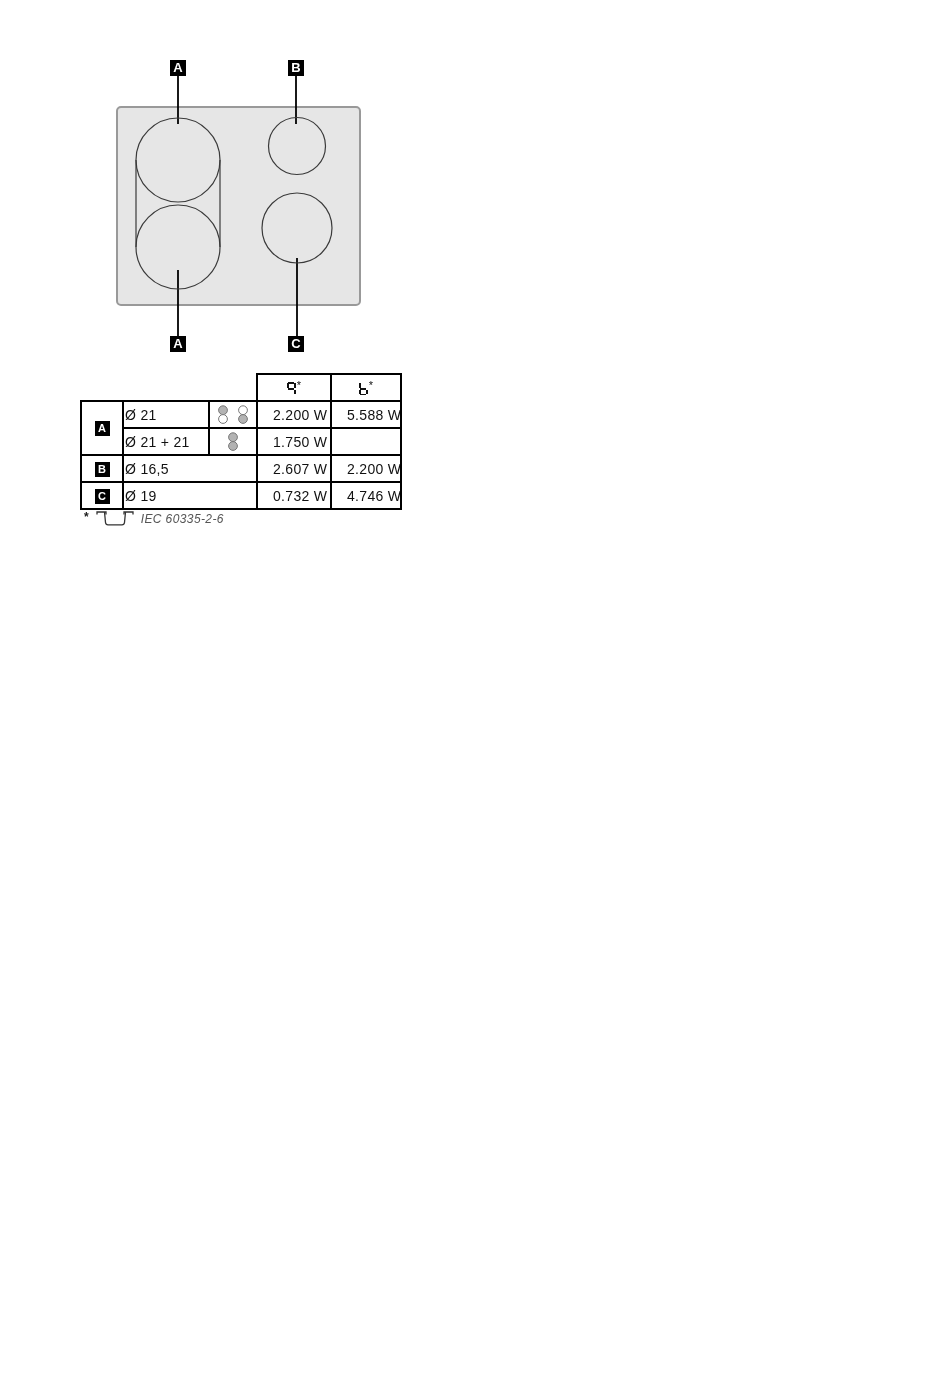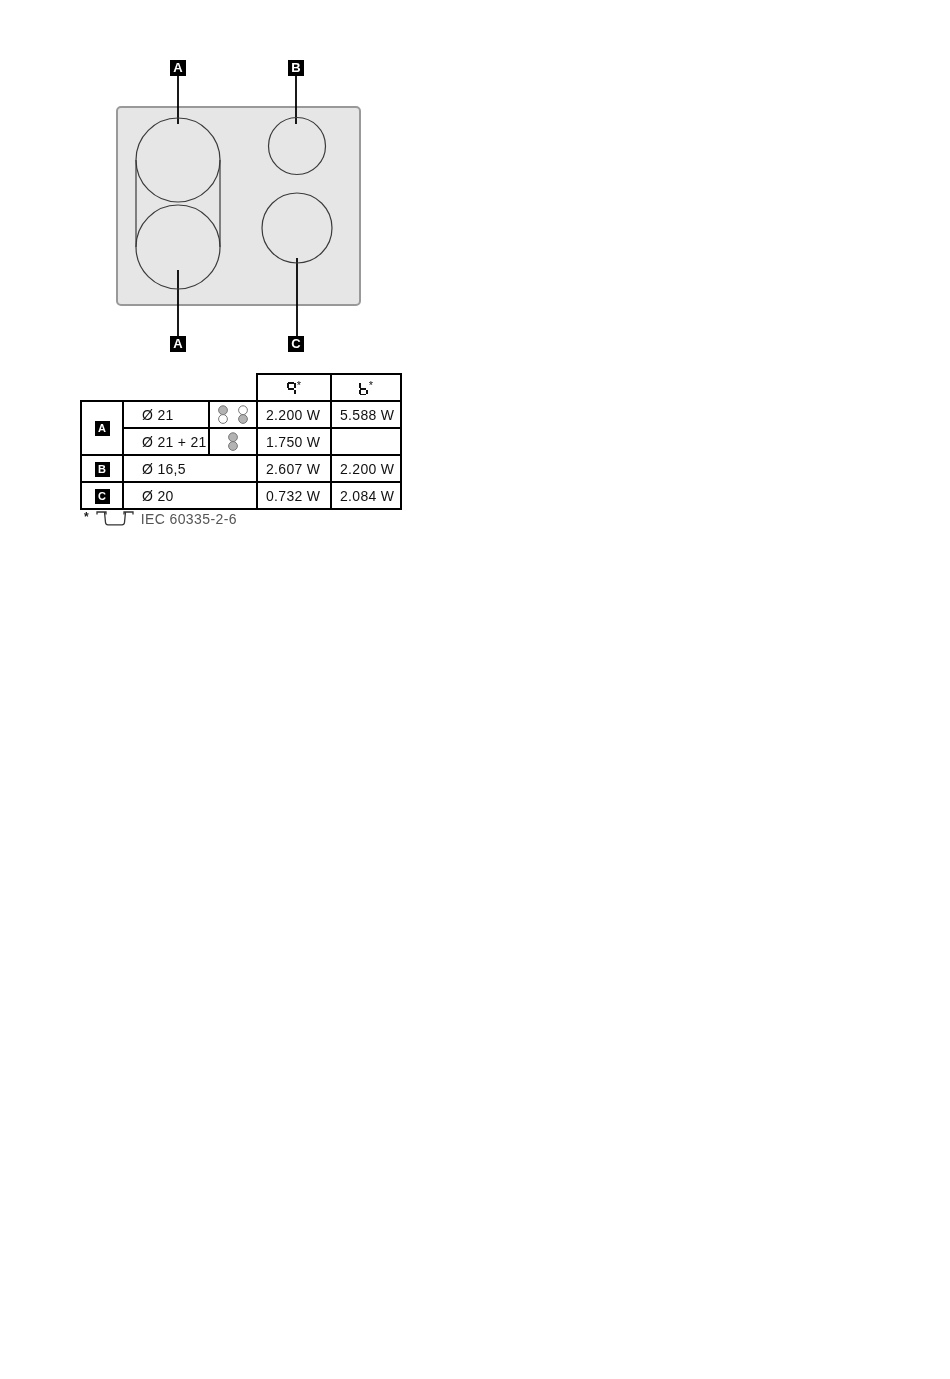--- a/index.html
+++ b/index.html
@@ -17,22 +17,22 @@
   .spec-table{
     position:absolute;left:80px;top:373px;border-collapse:collapse;table-layout:fixed;
     width:320px;font-size:14px;letter-spacing:.3px;color:#111;
   }
   .spec-table td{
     border:2px solid #000;height:27px;padding:0;vertical-align:middle;box-sizing:border-box;
     white-space:nowrap;overflow:hidden;
   }
   .spec-table td.spacer{border:none;}
   .spec-table td.hdr{text-align:center;}
-  .spec-table td.dia{padding-left:18px;}
-  .spec-table td.pow{padding-left:8px;}
+  .spec-table td.dia{padding-left:1px;}
+  .spec-table td.pow{padding-left:15px;}
   .spec-table td.label-cell{text-align:center;}
   .spec-table td.icon-cell{text-align:center;}
   .tbadge{
     display:inline-block;width:15px;height:15px;background:#000;color:#fff;
     font-size:11px;font-weight:700;line-height:15px;text-align:center;vertical-align:middle;
   }
   .zicon{vertical-align:middle;margin:0 2px;}
   
   .seg7{position:relative;display:inline-block;width:9px;height:13px;vertical-align:middle;}
   .sg{position:absolute;background:#111;}
@@ -40,21 +40,21 @@
   .sg-b{right:0;top:1px;width:1.8px;height:4.7px;}
   .sg-c{right:0;bottom:1px;width:1.8px;height:4.7px;}
   .sg-d{left:1.6px;right:1.6px;bottom:0;height:1.8px;}
   .sg-e{left:0;bottom:1px;width:1.8px;height:4.7px;}
   .sg-f{left:0;top:1px;width:1.8px;height:4.7px;}
   .sg-g{left:1.6px;right:1.6px;top:5.6px;height:1.8px;}
   .star{font-size:11px;position:relative;top:-4px;margin-left:1px;}
   
   .footnote{position:absolute;left:84px;top:510px;display:flex;align-items:center;gap:6px;}
   .fn-marker{font-size:12px;font-weight:700;position:relative;top:-2px;}
-  .fn-text{font-size:14px;color:#555;letter-spacing:.4px;}
+  .fn-text{font-size:12px;color:#555;letter-spacing:.4px;font-style:italic;}
 </style>
 </head>
 <body>
 
 <div class="page">
 
   <svg class="diagram-svg" width="270" height="310" viewBox="0 0 270 310">
     <rect x="7" y="57" width="243" height="198" rx="4" fill="#e6e6e6" stroke="#999999" stroke-width="2"></rect>
 
     <line x1="68" y1="26" x2="68" y2="74" stroke="#000" stroke-width="1.8"></line>
@@ -128,23 +128,23 @@
         <span class="tbadge">B</span>
       </td>
       <td class="dia" colspan="2">Ø 16,5</td>
       <td class="pow">2.607 W</td>
       <td class="pow">2.200 W</td>
     </tr>
     <tr>
       <td class="label-cell">
         <span class="tbadge">C</span>
       </td>
-      <td class="dia" colspan="2">Ø 20</td>
+      <td class="dia" colspan="2">Ø 19</td>
       <td class="pow">0.732 W</td>
-      <td class="pow">2.084 W</td>
+      <td class="pow">4.746 W</td>
     </tr>
   </tbody>
     </table>
 
   <div class="footnote">
     <span class="fn-marker">*</span>
     <svg width="40" height="17" viewBox="0 0 38 17">
       <path d="M1 4.5 L1 2 L10 2 L10 4.5" fill="none" stroke="#333" stroke-width="1.3"></path>
       <path d="M37 4.5 L37 2 L28 2 L28 4.5" fill="none" stroke="#333" stroke-width="1.3"></path>
       <path d="M8.5 2 L9.5 12.5 Q9.8 14.8 12 14.8 L26 14.8 Q28.2 14.8 28.5 12.5 L29.5 2" fill="none" stroke="#333" stroke-width="1.3"></path>

